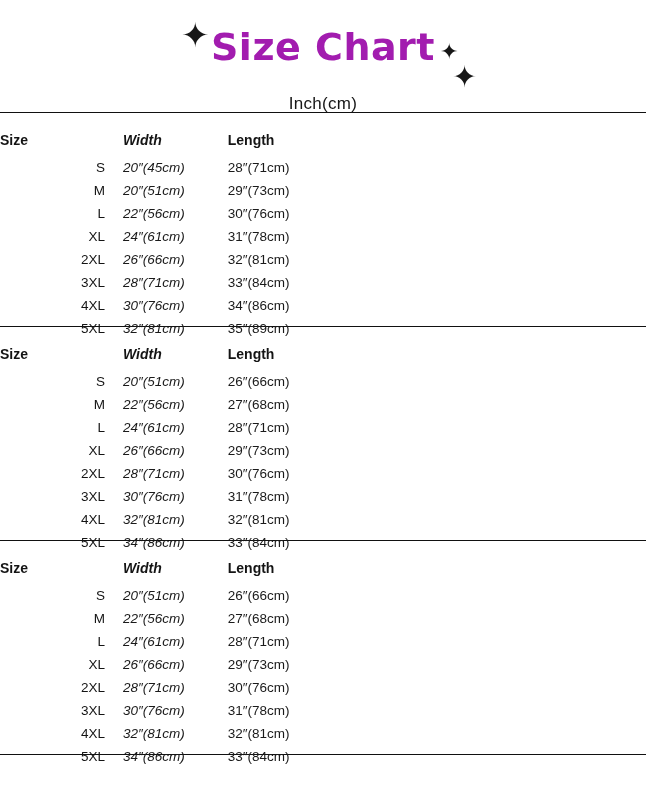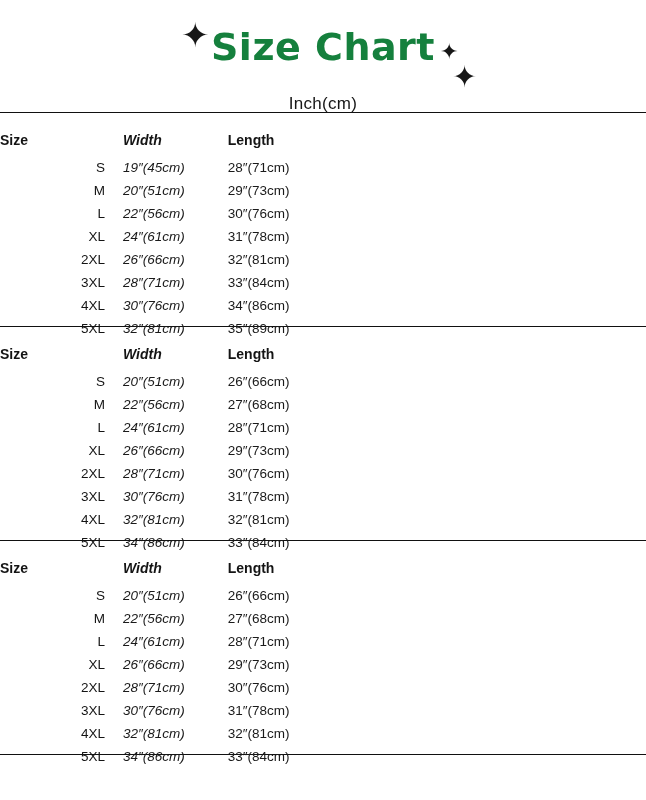--- a/index.html
+++ b/index.html
@@ -25,21 +25,21 @@
   .header {
     position: relative;
     height: 112px;
     text-align: center;
   }
   .title {
     font-family: "DejaVu Sans", sans-serif;
     font-weight: bold;
     font-size: 38px;
     letter-spacing: 0.5px;
-    color: #15803d;
+    color: #a21caf;
     padding-top: 28px;
     line-height: 1;
   }
   .subtitle {
     font-family: "Liberation Sans", sans-serif;
     font-size: 17px;
     color: #171717;
     margin-top: 28px;
     letter-spacing: 0.3px;
   }
@@ -138,21 +138,21 @@
           <thead>
             <tr>
               <th class="col-size">Size</th>
               <th class="col-width">Width</th>
               <th class="col-length">Length</th>
             </tr>
           </thead>
           <tbody>
             <tr>
               <td class="col-size">S</td>
-              <td class="col-width">19″(45cm)</td>
+              <td class="col-width">20″(45cm)</td>
               <td class="col-length">28″(71cm)</td>
             </tr>
             <tr>
               <td class="col-size">M</td>
               <td class="col-width">20″(51cm)</td>
               <td class="col-length">29″(73cm)</td>
             </tr>
             <tr>
               <td class="col-size">L</td>
               <td class="col-width">22″(56cm)</td>

